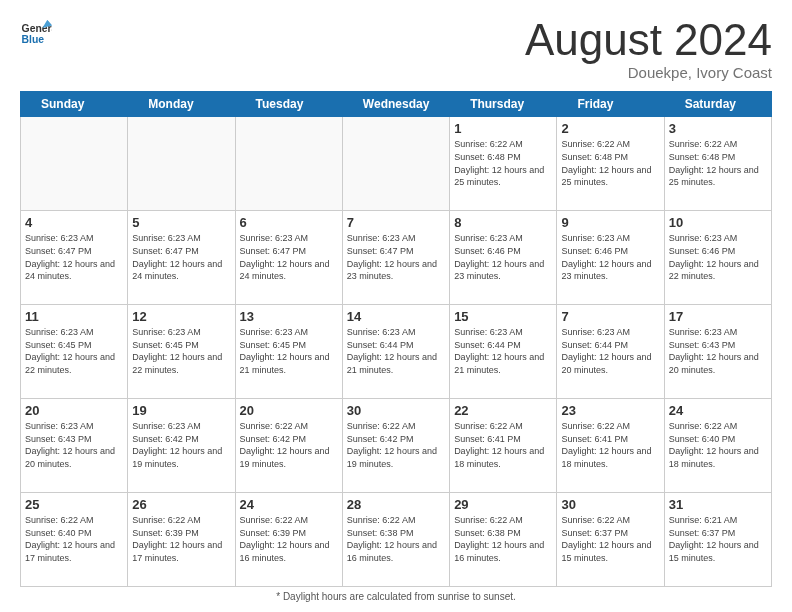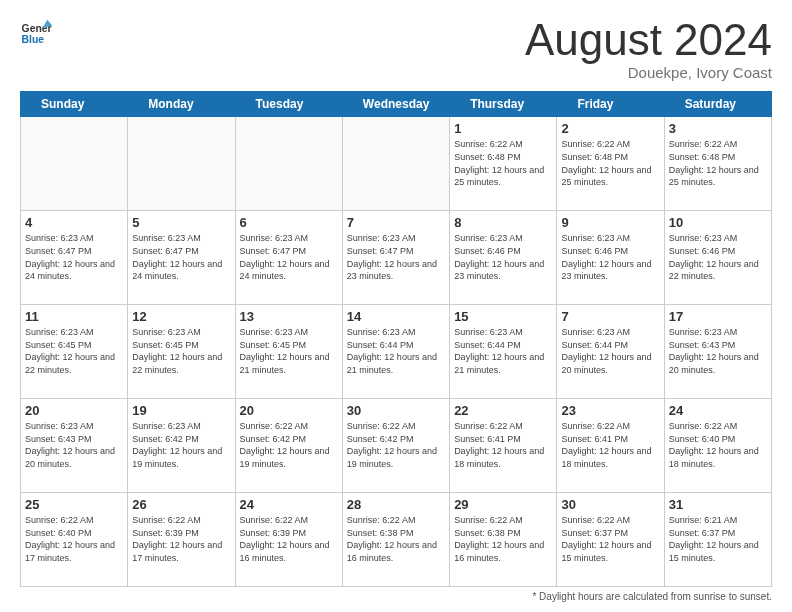--- a/index.html
+++ b/index.html
@@ -82,21 +82,21 @@
     }
     .day-info {
       font-size: 9px;
       color: #444;
       line-height: 1.4;
     }
     .footnote {
       font-size: 10px;
       color: #555;
       margin-top: 4px;
-      text-align: right;
+      text-align: center;
     }
   </style>
 </head>
 <body>
 
 <div class="page">
   <div class="header">
     <div class="logo">
       <svg class="logo-icon" viewBox="0 0 40 40">
         <text x="2" y="20" font-size="13" font-weight="bold" fill="#333">General</text>

